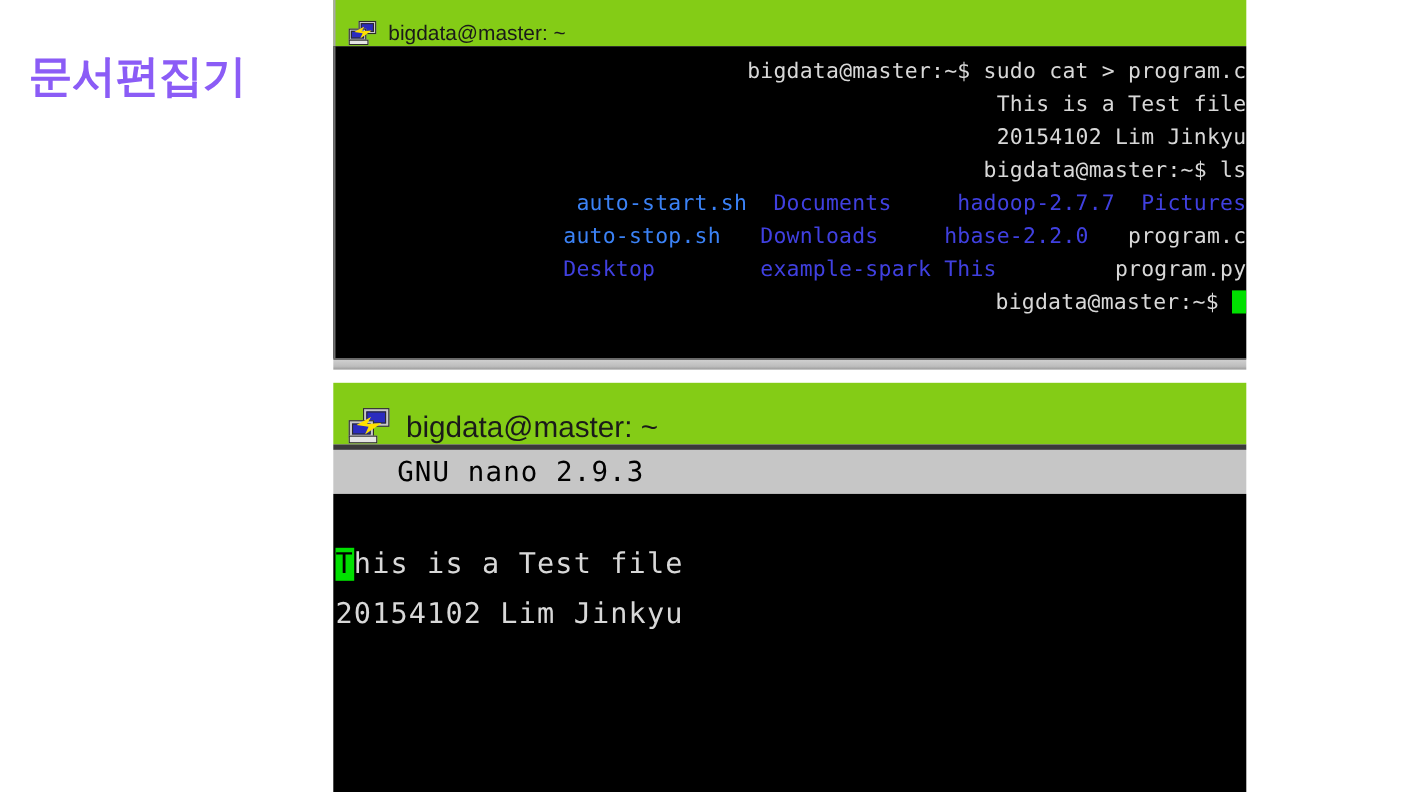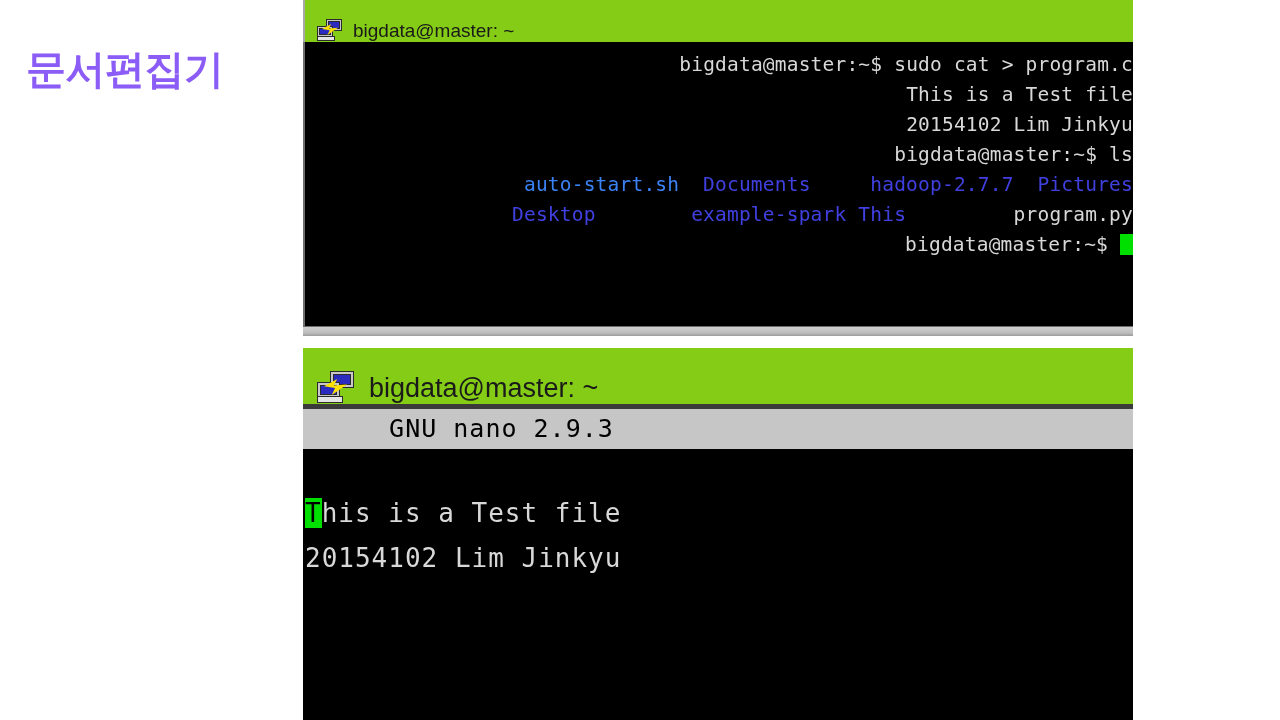--- a/index.html
+++ b/index.html
@@ -152,21 +152,21 @@
     height: 5px;
     background: #3a3a3a;
   }
   .nano-titlebar {
     height: 40px;
     background: #c6c6c6;
     color: #000000;
     font-family: "DejaVu Sans Mono", "Liberation Mono", monospace;
     font-size: 25px;
     line-height: 40px;
-    padding-left: 54px;
+    padding-left: 26px;
     white-space: pre;
     box-sizing: border-box;
     letter-spacing: 1px;
   }
   #window-nano .terminal {
     height: 271px;
     padding: 42px 0 0 2px;
     border-left: none;
   }
   #window-nano .term-line {
@@ -199,20 +199,21 @@
       </span>
       <span class="titlebar-text">bigdata@master: ~</span>
     </div>
 
     <div class="terminal" id="term-top">
         <div class="term-line"><span class="fn-white">bigdata@master:~$ sudo cat &gt; program.c</span></div>
         <div class="term-line"><span class="fn-white">This is a Test file</span></div>
         <div class="term-line"><span class="fn-white">20154102 Lim Jinkyu</span></div>
         <div class="term-line"><span class="fn-white">bigdata@master:~$ ls</span></div>
         <div class="term-line"><span class="fn-green">auto-start.sh</span><span class="fn-white">  </span><span class="fn-blue">Documents    </span><span class="fn-white"> </span><span class="fn-blue">hadoop-2.7.7</span><span class="fn-white">  </span><span class="fn-blue">Pictures</span></div>
+        <div class="term-line"><span class="fn-green">auto-stop.sh </span><span class="fn-white">  </span><span class="fn-blue">Downloads    </span><span class="fn-white"> </span><span class="fn-blue">hbase-2.2.0 </span><span class="fn-white">  </span><span class="fn-white">program.c</span></div>
         <div class="term-line"><span class="fn-blue">Desktop      </span><span class="fn-white">  </span><span class="fn-blue">example-spark</span><span class="fn-white"> </span><span class="fn-blue">This       </span><span class="fn-white">  </span><span class="fn-white">program.py</span></div>
         <div class="term-line"><span class="fn-white">bigdata@master:~$ </span><span class="cursor-block"></span></div>
       </div>
 
     <div class="statusstrip"></div>
   </div>
 
   <div id="window-nano">
 
     <div class="titlebar">

